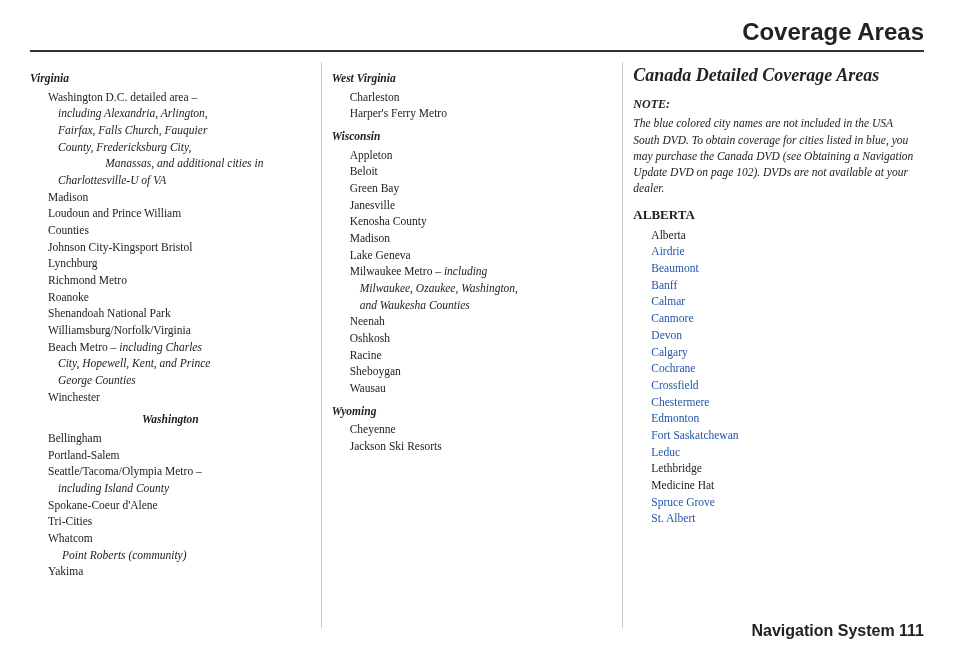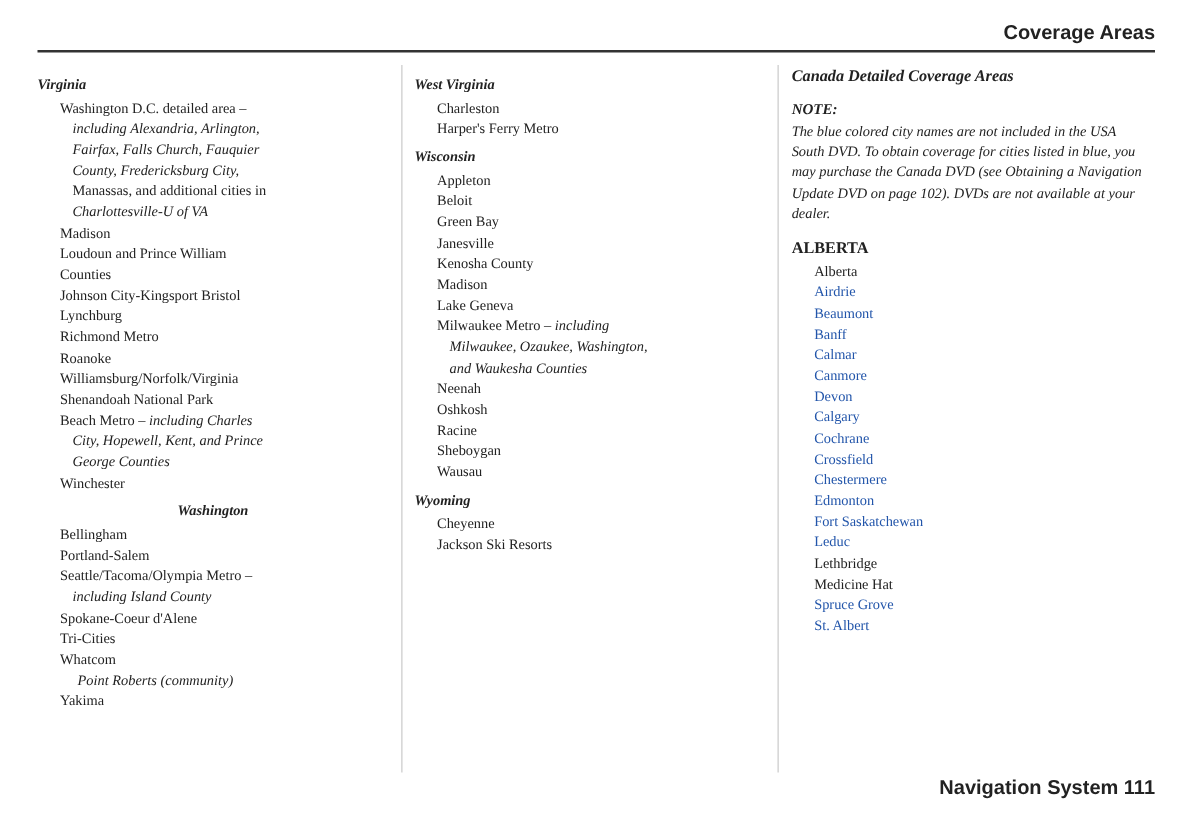--- a/index.html
+++ b/index.html
@@ -18,21 +18,21 @@
       position: relative;
       padding: 18px 30px 18px 30px;
     }
     .header {
       text-align: right;
       border-bottom: 2px solid #333;
       padding-bottom: 4px;
       margin-bottom: 10px;
     }
     .header-title {
-      font-size: 16px;
+      font-size: 24px;
       font-weight: bold;
       font-family: Arial, sans-serif;
     }
     .content {
       display: flex;
       flex-direction: row;
       gap: 0;
       height: calc(100% - 50px);
     }
     .col {
@@ -96,31 +96,31 @@
   </div>
 
   <div class="content">
 
     <div class="col">
       <div class="section-title">Virginia</div>
       <div class="item">Washington D.C. detailed area –</div>
       <div class="item" style="padding-left:28px;font-style:italic;">including Alexandria, Arlington,</div>
       <div class="item" style="padding-left:28px;font-style:italic;">Fairfax, Falls Church, Fauquier</div>
       <div class="item" style="padding-left:28px;font-style:italic;">County, Fredericksburg City,</div>
-      <div class="item" style="padding-left:28px;">Manassas, and additional cities in</div>
+      <div class="item" style="padding-left:28px;font-style:italic;text-align:center;">Manassas, and additional cities in</div>
       <div class="item" style="padding-left:28px;font-style:italic;">Charlottesville-U of VA</div>
       <div class="item">Madison</div>
       <div class="item">Loudoun and Prince William</div>
       <div class="item">Counties</div>
       <div class="item">Johnson City-Kingsport Bristol</div>
       <div class="item">Lynchburg</div>
       <div class="item">Richmond Metro</div>
       <div class="item">Roanoke</div>
+      <div class="item">Shenandoah National Park</div>
       <div class="item">Williamsburg/Norfolk/Virginia</div>
-      <div class="item">Shenandoah National Park</div>
       <div class="item">Beach Metro – <em>including Charles</em></div>
       <div class="item" style="padding-left:28px;font-style:italic;">City, Hopewell, Kent, and Prince</div>
       <div class="item" style="padding-left:28px;font-style:italic;">George Counties</div>
       <div class="item">Winchester</div>
 
       <div class="section-title" style="margin-top:6px;text-align:center;">Washington</div>
       <div class="item">Bellingham</div>
       <div class="item">Portland-Salem</div>
       <div class="item">Seattle/Tacoma/Olympia Metro –</div>
       <div class="item" style="padding-left:28px;font-style:italic;">including Island County</div>
@@ -152,21 +152,21 @@
       <div class="item">Racine</div>
       <div class="item">Sheboygan</div>
       <div class="item">Wausau</div>
 
       <div class="section-title" style="margin-top:6px;">Wyoming</div>
       <div class="item">Cheyenne</div>
       <div class="item">Jackson Ski Resorts</div>
     </div>
 
     <div class="col">
-      <div style="font-weight:bold;font-style:italic;font-size:13px;margin-bottom:4px;">Canada Detailed Coverage Areas</div>
+      <div style="font-weight:bold;font-style:italic;font-size:18px;margin-bottom:4px;">Canada Detailed Coverage Areas</div>
       <div class="note-title">NOTE:</div>
       <div class="note-text">
         <em>The blue colored city names are not included in the USA South DVD. To obtain coverage for cities listed in blue, you may purchase the Canada DVD (</em>see<em> Obtaining a Navigation Update DVD </em>on page 102<em>). DVDs are not available at your dealer.</em>
       </div>
       <div class="alberta-title">ALBERTA</div>
       <div class="item">Alberta</div>
       <div class="item blue">Airdrie</div>
       <div class="item blue">Beaumont</div>
       <div class="item blue">Banff</div>
       <div class="item blue">Calmar</div>

